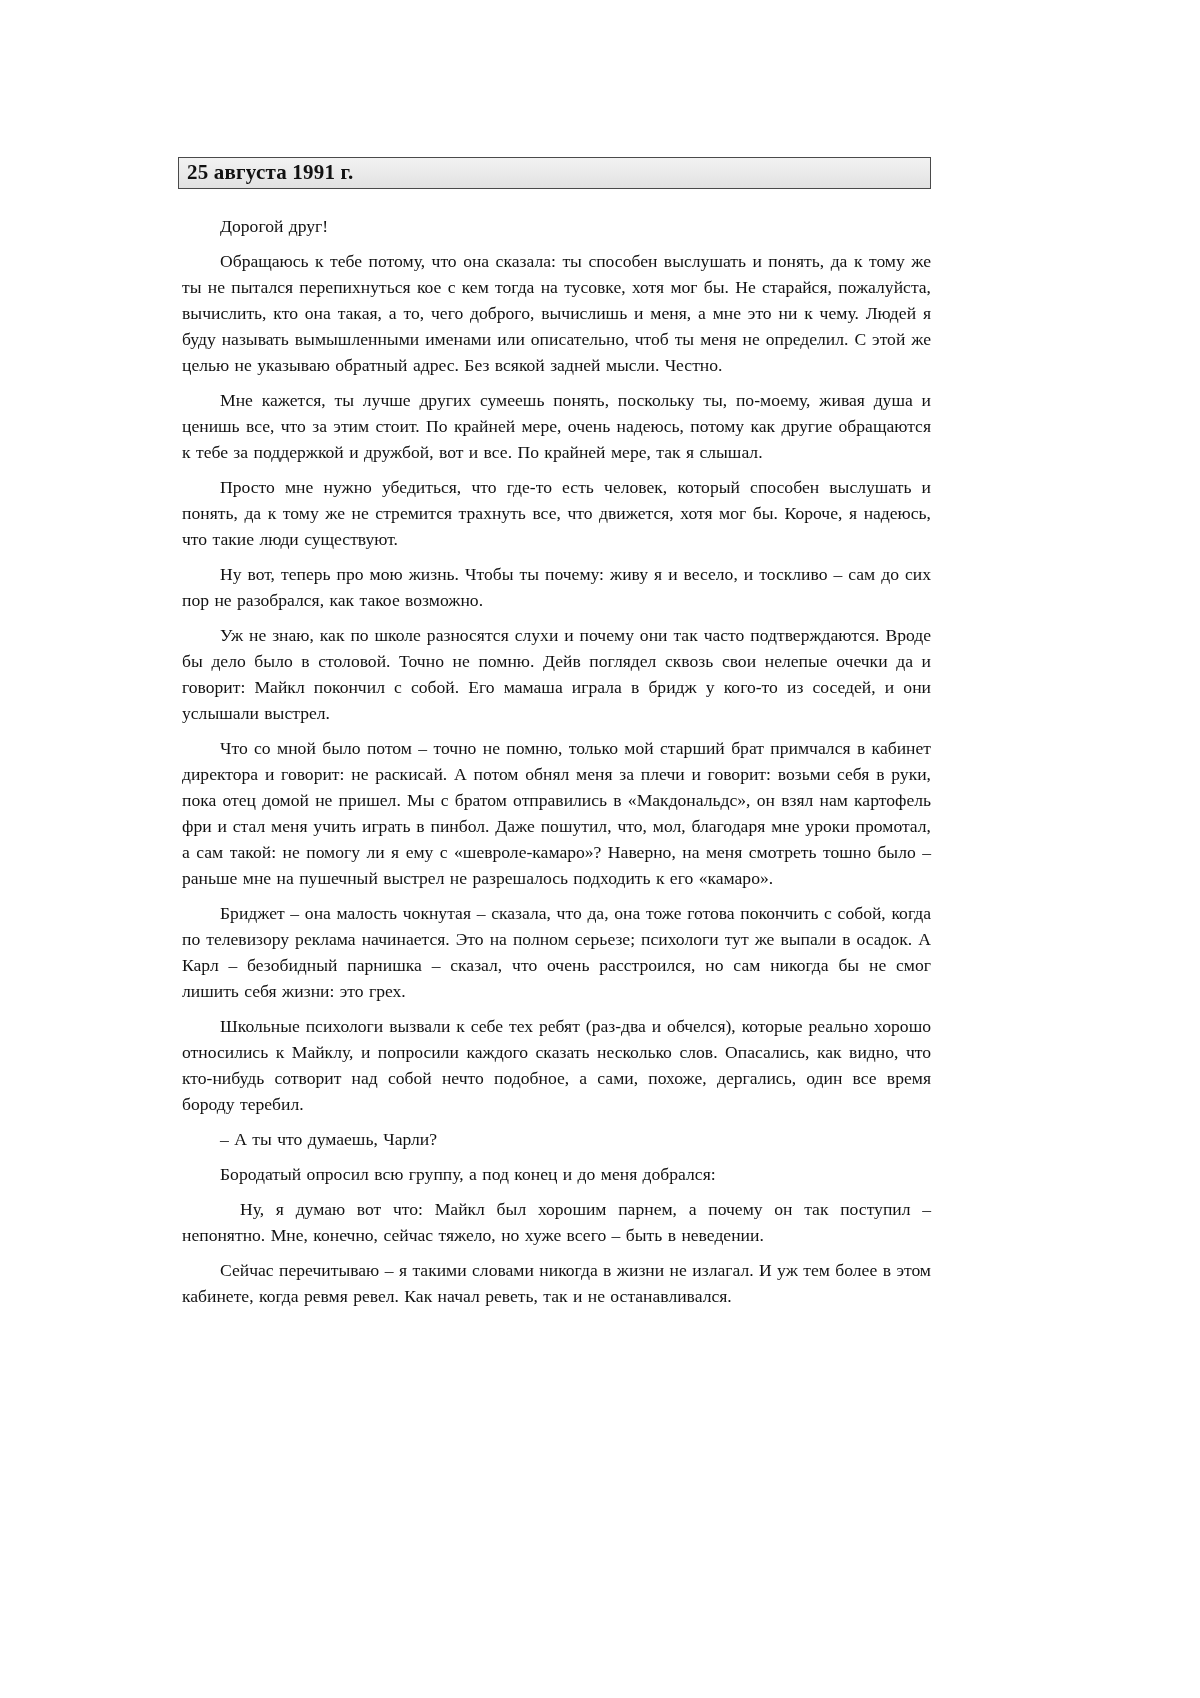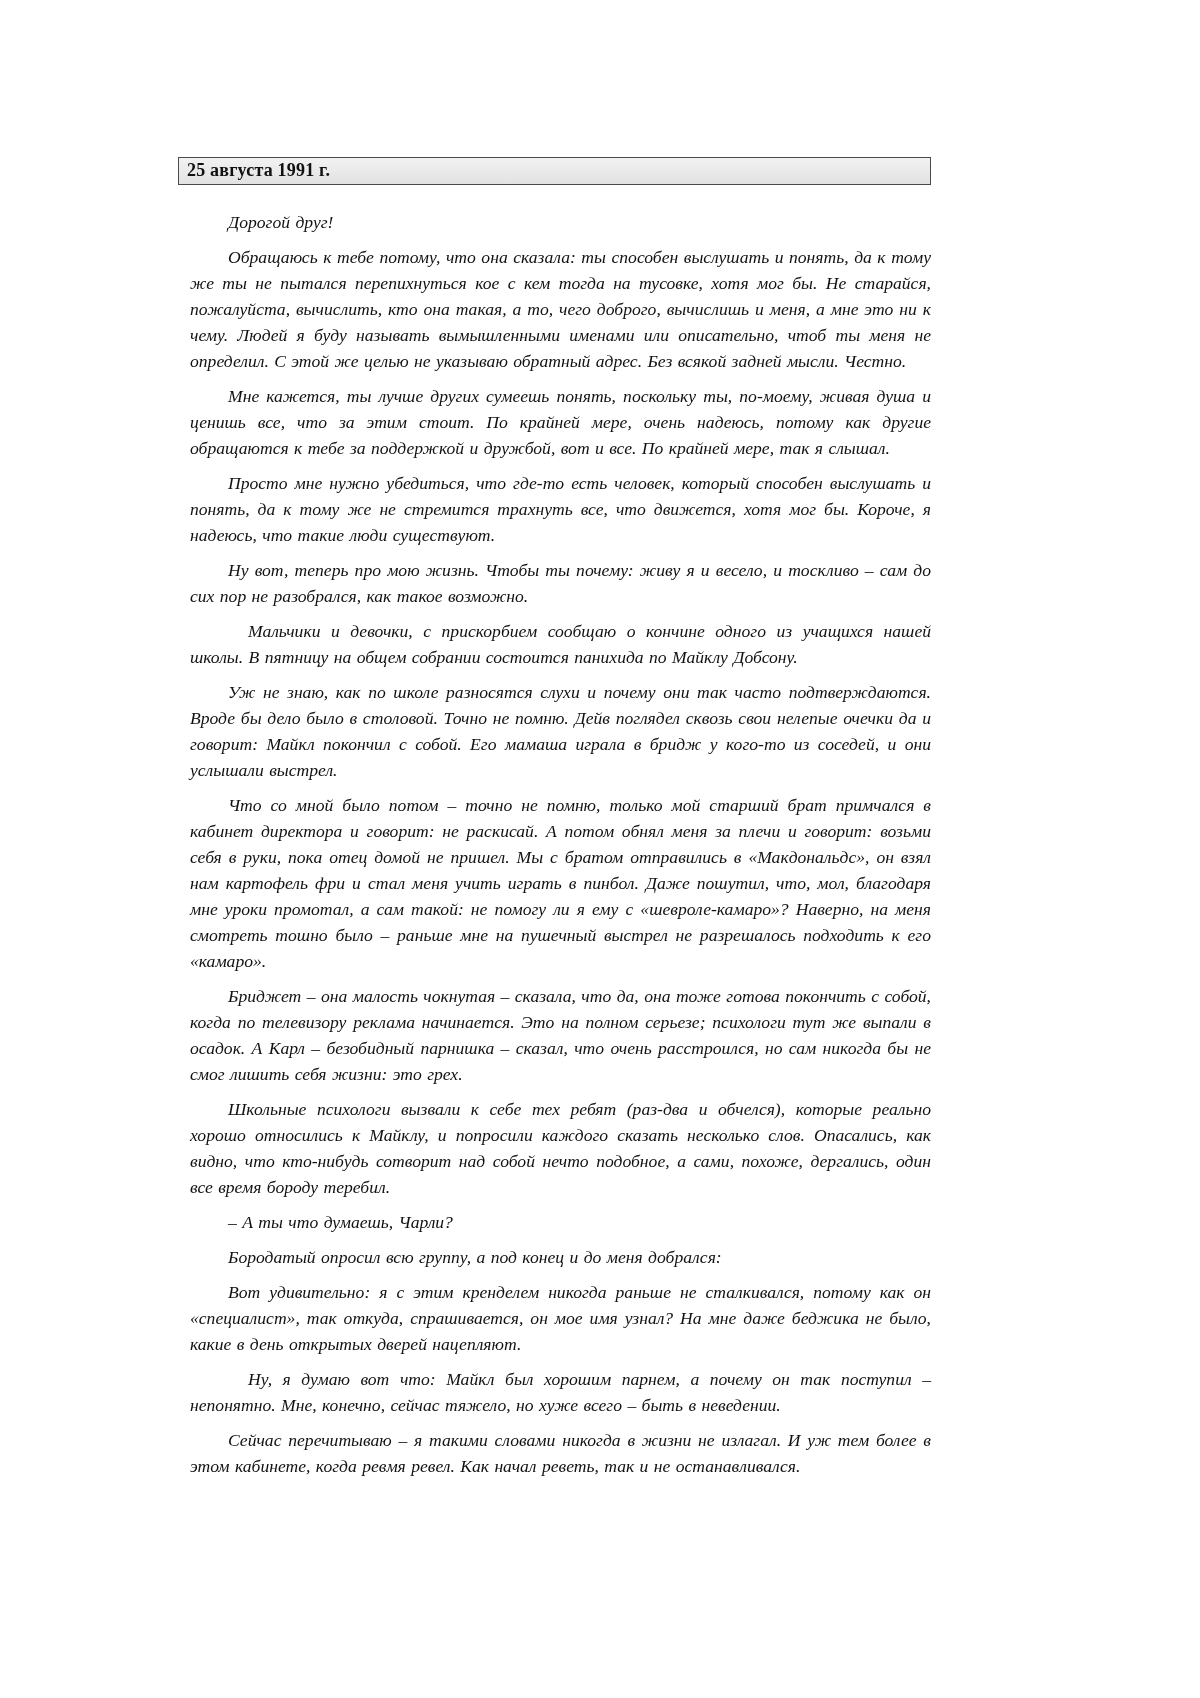--- a/index.html
+++ b/index.html
@@ -20,56 +20,53 @@
     position: absolute;
     left: 178px;
     top: 157px;
     width: 753px;
   }
   .date-header {
     box-sizing: border-box;
     width: 100%;
     border: 1px solid #4a4a4a;
     background: linear-gradient(#f2f2f2, #e2e2e2);
-    font-size: 18px;
+    font-size: 21px;
     font-weight: bold;
     padding: 2px 8px 3px 8px;
     margin-bottom: 24px;
     letter-spacing: 0.2px;
   }
   .letter p {
-    margin: 0 0 9px 12px;
+    margin: 0 0 9px 4px;
     font-size: 17.6px;
     line-height: 26px;
     text-align: justify;
     text-indent: 38px;
     word-spacing: 1px;
-    font-style: italic;
   }
   .letter p.extra-indent {
     text-indent: 58px;
   }
 </style>
 </head>
 <body>
 
 <div class="page">
   <div class="content">
     <div class="date-header">25 августа 1991 г.</div>
     <div class="letter">
       <p>Дорогой друг!</p>
       <p>Обращаюсь к тебе потому, что она сказала: ты способен выслушать и понять, да к тому же ты не пытался перепихнуться кое с кем тогда на тусовке, хотя мог бы. Не старайся, пожалуйста, вычислить, кто она такая, а то, чего доброго, вычислишь и меня, а мне это ни к чему. Людей я буду называть вымышленными именами или описательно, чтоб ты меня не определил. С этой же целью не указываю обратный адрес. Без всякой задней мысли. Честно.</p>
       <p>Мне кажется, ты лучше других сумеешь понять, поскольку ты, по-моему, живая душа и ценишь все, что за этим стоит. По крайней мере, очень надеюсь, потому как другие обращаются к тебе за поддержкой и дружбой, вот и все. По крайней мере, так я слышал.</p>
       <p>Просто мне нужно убедиться, что где-то есть человек, который способен выслушать и понять, да к тому же не стремится трахнуть все, что движется, хотя мог бы. Короче, я надеюсь, что такие люди существуют.</p>
       <p>Ну вот, теперь про мою жизнь. Чтобы ты почему: живу я и весело, и тоскливо – сам до сих пор не разобрался, как такое возможно.</p>
-      <p class="extra-indent">Мальчики и девочки, с прискорбием сообщаю о кончине одного из учащихся нашей школы. В пятницу на общем собрании состоится панихида по Майклу Добсону.</p>
       <p>Уж не знаю, как по школе разносятся слухи и почему они так часто подтверждаются. Вроде бы дело было в столовой. Точно не помню. Дейв поглядел сквозь свои нелепые очечки да и говорит: Майкл покончил с собой. Его мамаша играла в бридж у кого-то из соседей, и они услышали выстрел.</p>
       <p>Что со мной было потом – точно не помню, только мой старший брат примчался в кабинет директора и говорит: не раскисай. А потом обнял меня за плечи и говорит: возьми себя в руки, пока отец домой не пришел. Мы с братом отправились в «Макдональдс», он взял нам картофель фри и стал меня учить играть в пинбол. Даже пошутил, что, мол, благодаря мне уроки промотал, а сам такой: не помогу ли я ему с «шевроле-камаро»? Наверно, на меня смотреть тошно было – раньше мне на пушечный выстрел не разрешалось подходить к его «камаро».</p>
       <p>Бриджет – она малость чокнутая – сказала, что да, она тоже готова покончить с собой, когда по телевизору реклама начинается. Это на полном серьезе; психологи тут же выпали в осадок. А Карл – безобидный парнишка – сказал, что очень расстроился, но сам никогда бы не смог лишить себя жизни: это грех.</p>
       <p>Школьные психологи вызвали к себе тех ребят (раз-два и обчелся), которые реально хорошо относились к Майклу, и попросили каждого сказать несколько слов. Опасались, как видно, что кто-нибудь сотворит над собой нечто подобное, а сами, похоже, дергались, один все время бороду теребил.</p>
       <p>– А ты что думаешь, Чарли?</p>
       <p>Бородатый опросил всю группу, а под конец и до меня добрался:</p>
-      <p>Вот удивительно: я с этим кренделем никогда раньше не сталкивался, потому как он «специалист», так откуда, спрашивается, он мое имя узнал? На мне даже беджика не было, какие в день открытых дверей нацепляют.</p>
       <p class="extra-indent">Ну, я думаю вот что: Майкл был хорошим парнем, а почему он так поступил – непонятно. Мне, конечно, сейчас тяжело, но хуже всего – быть в неведении.</p>
       <p>Сейчас перечитываю – я такими словами никогда в жизни не излагал. И уж тем более в этом кабинете, когда ревмя ревел. Как начал реветь, так и не останавливался.</p>
     </div>
   </div>
 </div>
 
 </body></html>

